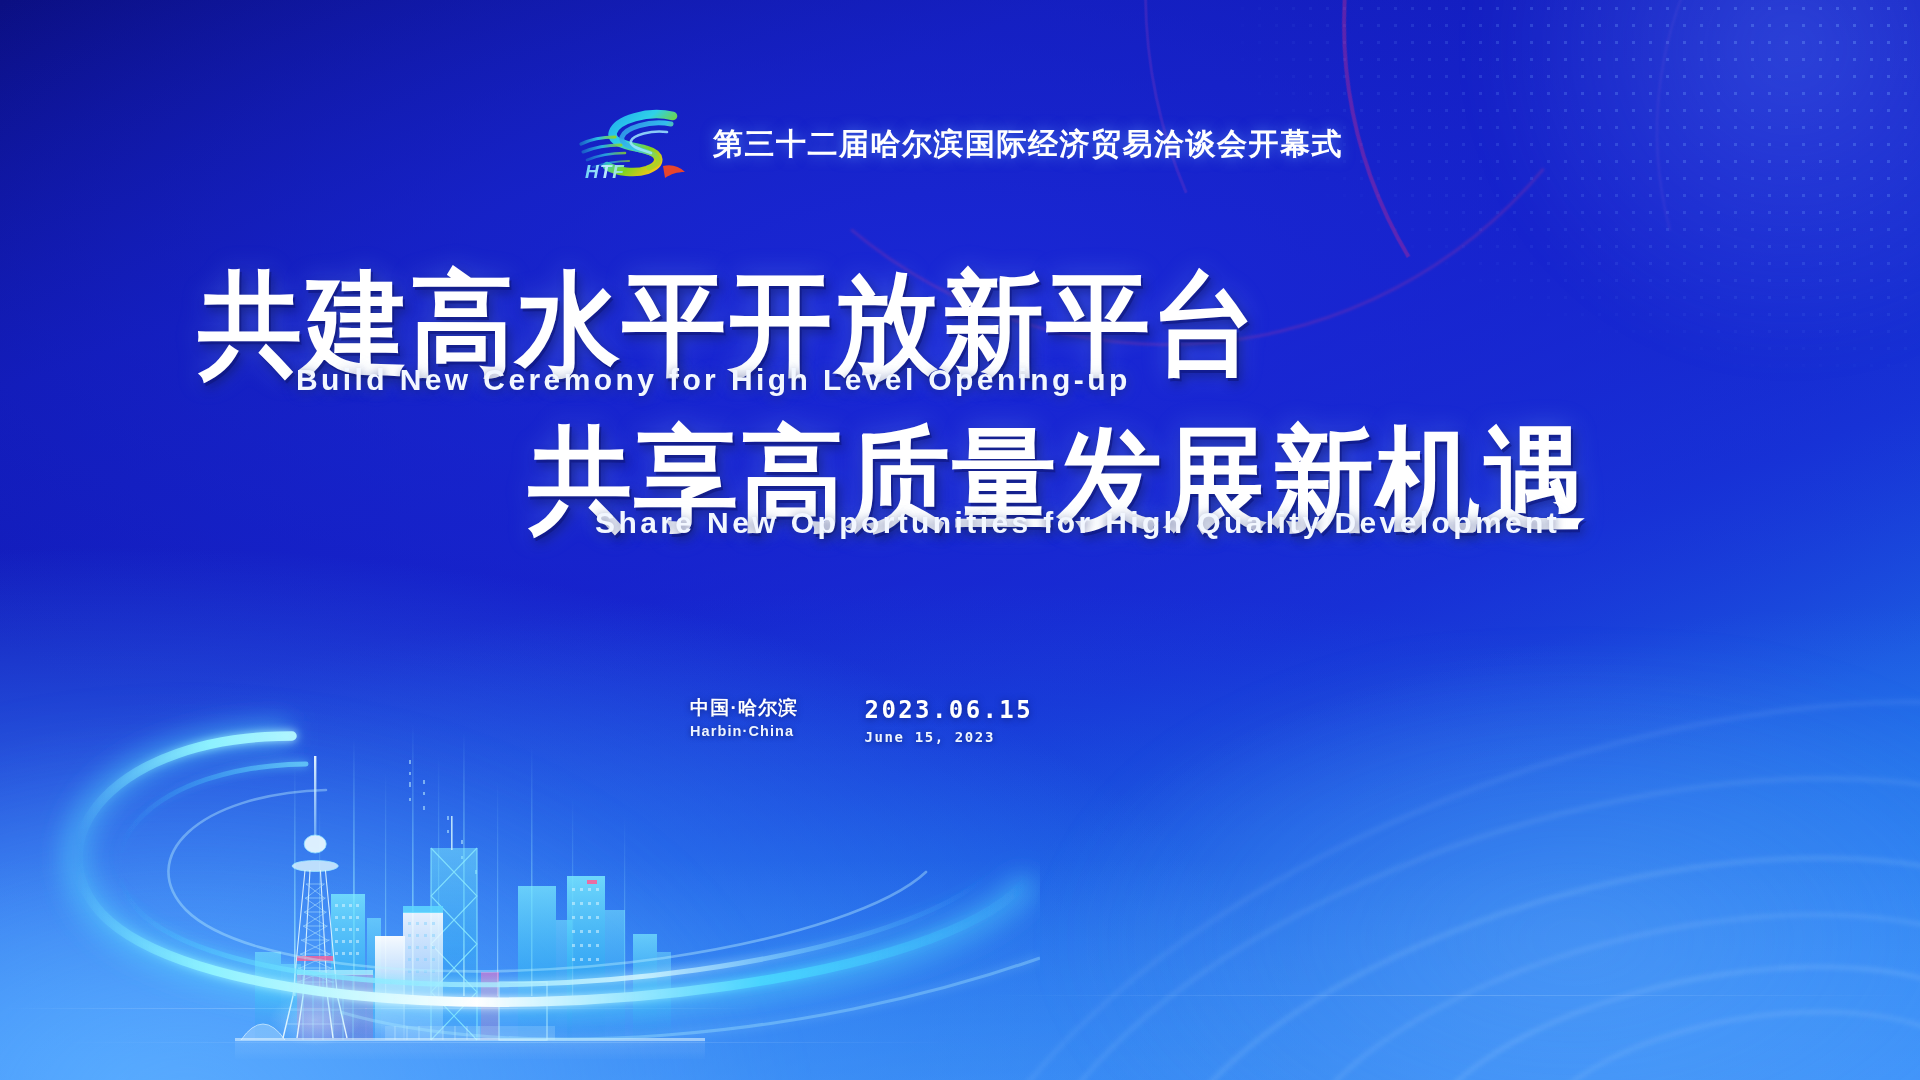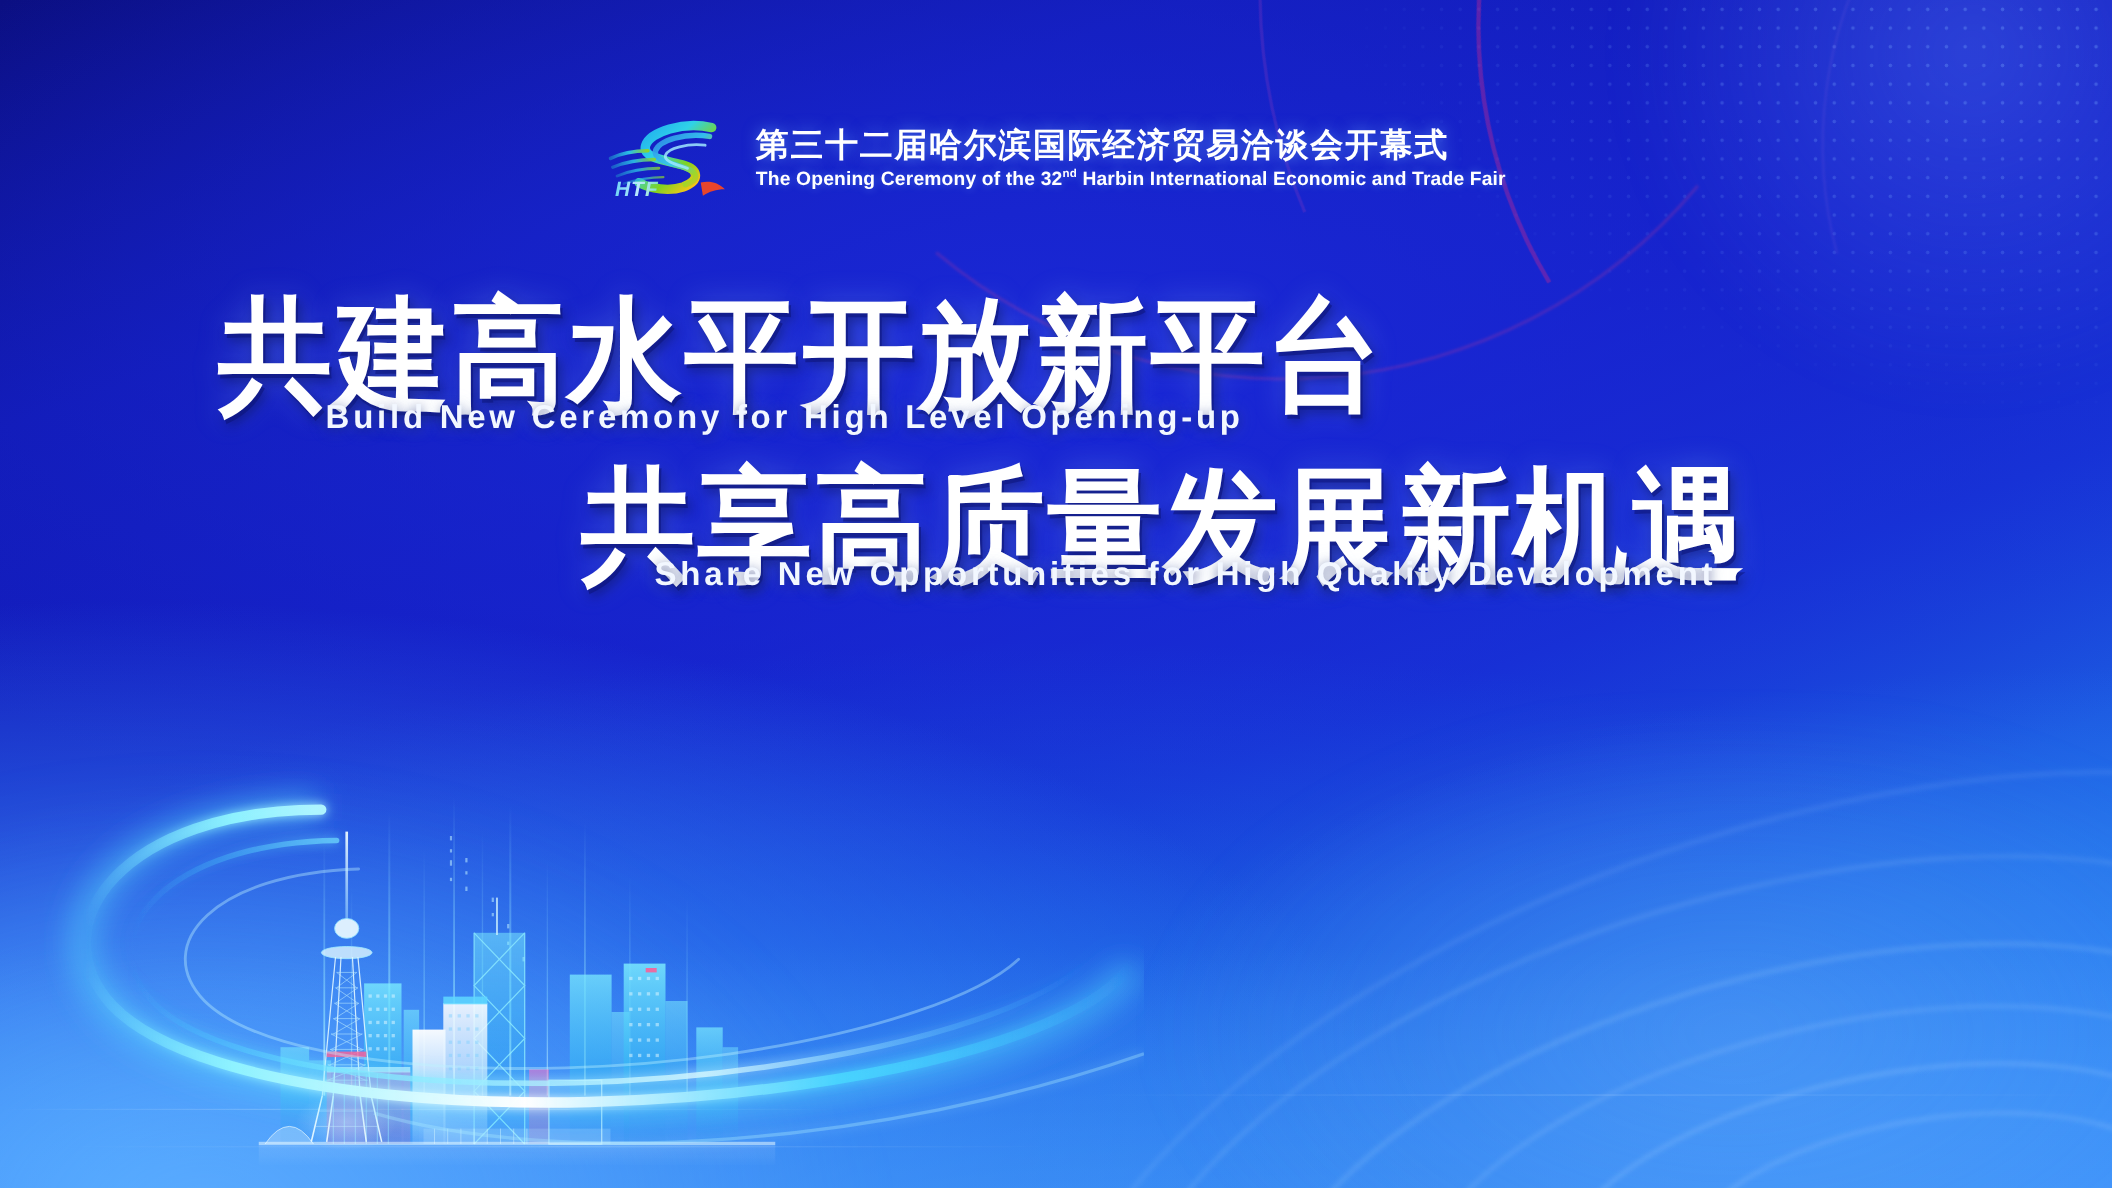--- a/index.html
+++ b/index.html
@@ -462,23 +462,32 @@
         <path d="M16 59 C28 55 40 53 52 53" stroke="url(#lg3)" stroke-width="2.2" opacity=".7"></path>
       </g>
 
       <path d="M86 58 C94 56 102 58 108 64 C100 64 94 66 88 70 Z" fill="#e8452c"></path>
 
       <text x="8" y="70" font-family="'Liberation Sans',sans-serif" font-size="19" font-weight="700" font-style="italic" fill="url(#lgtxt)" letter-spacing="1">HTF</text>
     </svg>
 
     <div id="hdrtext">
       <div id="hdr-cn">第三十二届哈尔滨国际经济贸易洽谈会开幕式</div>
-      <div id="hdr-en"><span>The Opening Ceremony of the 32</span><sup>nd</sup><span> Harbin International Economic and Trade Fair</span></div>
     </div>
   </div>
 
   <div class="hl hl-cn" id="cn1">共建高水平开放新平台</div>
   <div class="hl hl-en" id="en1">Build New Ceremony for High Level Opening-up</div>
   <div class="hl hl-cn" id="cn2">共享高质量发展新机遇</div>
   <div class="hl hl-en" id="en2">Share New Opportunities for High Quality Development</div>
 
+  <div id="meta">
+    <div class="meta-col">
+      <div class="meta-cn">中国·哈尔滨</div>
+      <div class="meta-en">Harbin·China</div>
+    </div>
+    <div class="meta-col">
+      <div class="meta-date-cn">2023.06.15</div>
+      <div class="meta-date-en">June 15, 2023</div>
+    </div>
+  </div>
 
 </div>
 
 </body></html>

